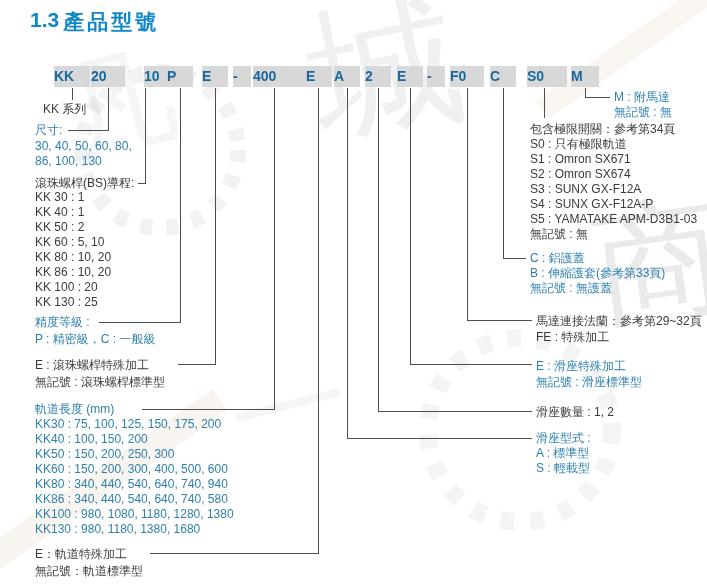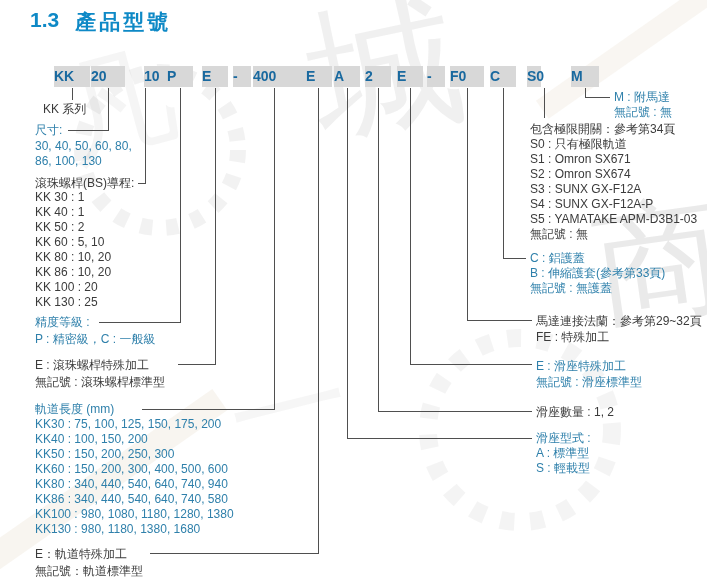--- a/index.html
+++ b/index.html
@@ -9,21 +9,21 @@
     font-family:"Liberation Sans","DejaVu Sans",sans-serif;
   }
   .t{position:absolute;font-size:12px;color:#3b3b3b;white-space:nowrap;line-height:14px;z-index:3;}
   .blue{color:#2f80ab;}
   .list{position:absolute;z-index:3;}
   .list div{font-size:12px;white-space:nowrap;line-height:15px;}
   .list.dark div{color:#3b3b3b;}
   .list.bl div{color:#2f80ab;}
   .page-title{
     position:absolute;left:30px;top:8px;z-index:3;
-    font-size:21px;font-weight:bold;color:#0e89c6;display:flex;gap:16px;
+    font-size:21px;font-weight:bold;color:#0e89c6;display:flex;gap:4px;
   }
   .page-title .cjk{letter-spacing:3px;}
   .cell{
     position:absolute;top:66px;height:21px;z-index:2;
     background:#d8d8d8;color:#19699f;font-weight:bold;font-size:14px;
     line-height:21px;
   }
   svg.lines{position:absolute;left:0;top:0;z-index:1;}
   .wm{position:absolute;z-index:0;pointer-events:none;user-select:none;
       font-family:"DejaVu Serif","Liberation Serif",serif;}
@@ -56,21 +56,21 @@
   <span class="cell" style="left:202px;width:26px">E</span>
   <span class="cell" style="left:233px;width:18px">-</span>
   <span class="cell" style="left:253px;width:64px">400</span>
   <span class="cell" style="left:306px;width:26px">E</span>
   <span class="cell" style="left:334px;width:26px">A</span>
   <span class="cell" style="left:365px;width:26px">2</span>
   <span class="cell" style="left:397px;width:26px">E</span>
   <span class="cell" style="left:427px;width:18px">-</span>
   <span class="cell" style="left:450px;width:34px">F0</span>
   <span class="cell" style="left:490px;width:26px">C</span>
-  <span class="cell" style="left:527px;width:14px">S0</span>
+  <span class="cell" style="left:527px;width:40px">S0</span>
   <span class="cell" style="left:571px;width:28px">M</span>
 </div>
 
 <svg class="lines" width="707" height="584" fill="none" stroke="#4f4f4f" stroke-width="1" shape-rendering="crispEdges">
   <path d="M72 88 V100"></path>
   <path d="M108.5 88 V130.5 H68"></path>
   <path d="M145.5 88 V183.5 H138"></path>
   <path d="M180.5 88 V322.5 H99"></path>
   <path d="M215.5 88 V364.5 H178"></path>
   <path d="M274.5 88 V409.5 H142"></path>

